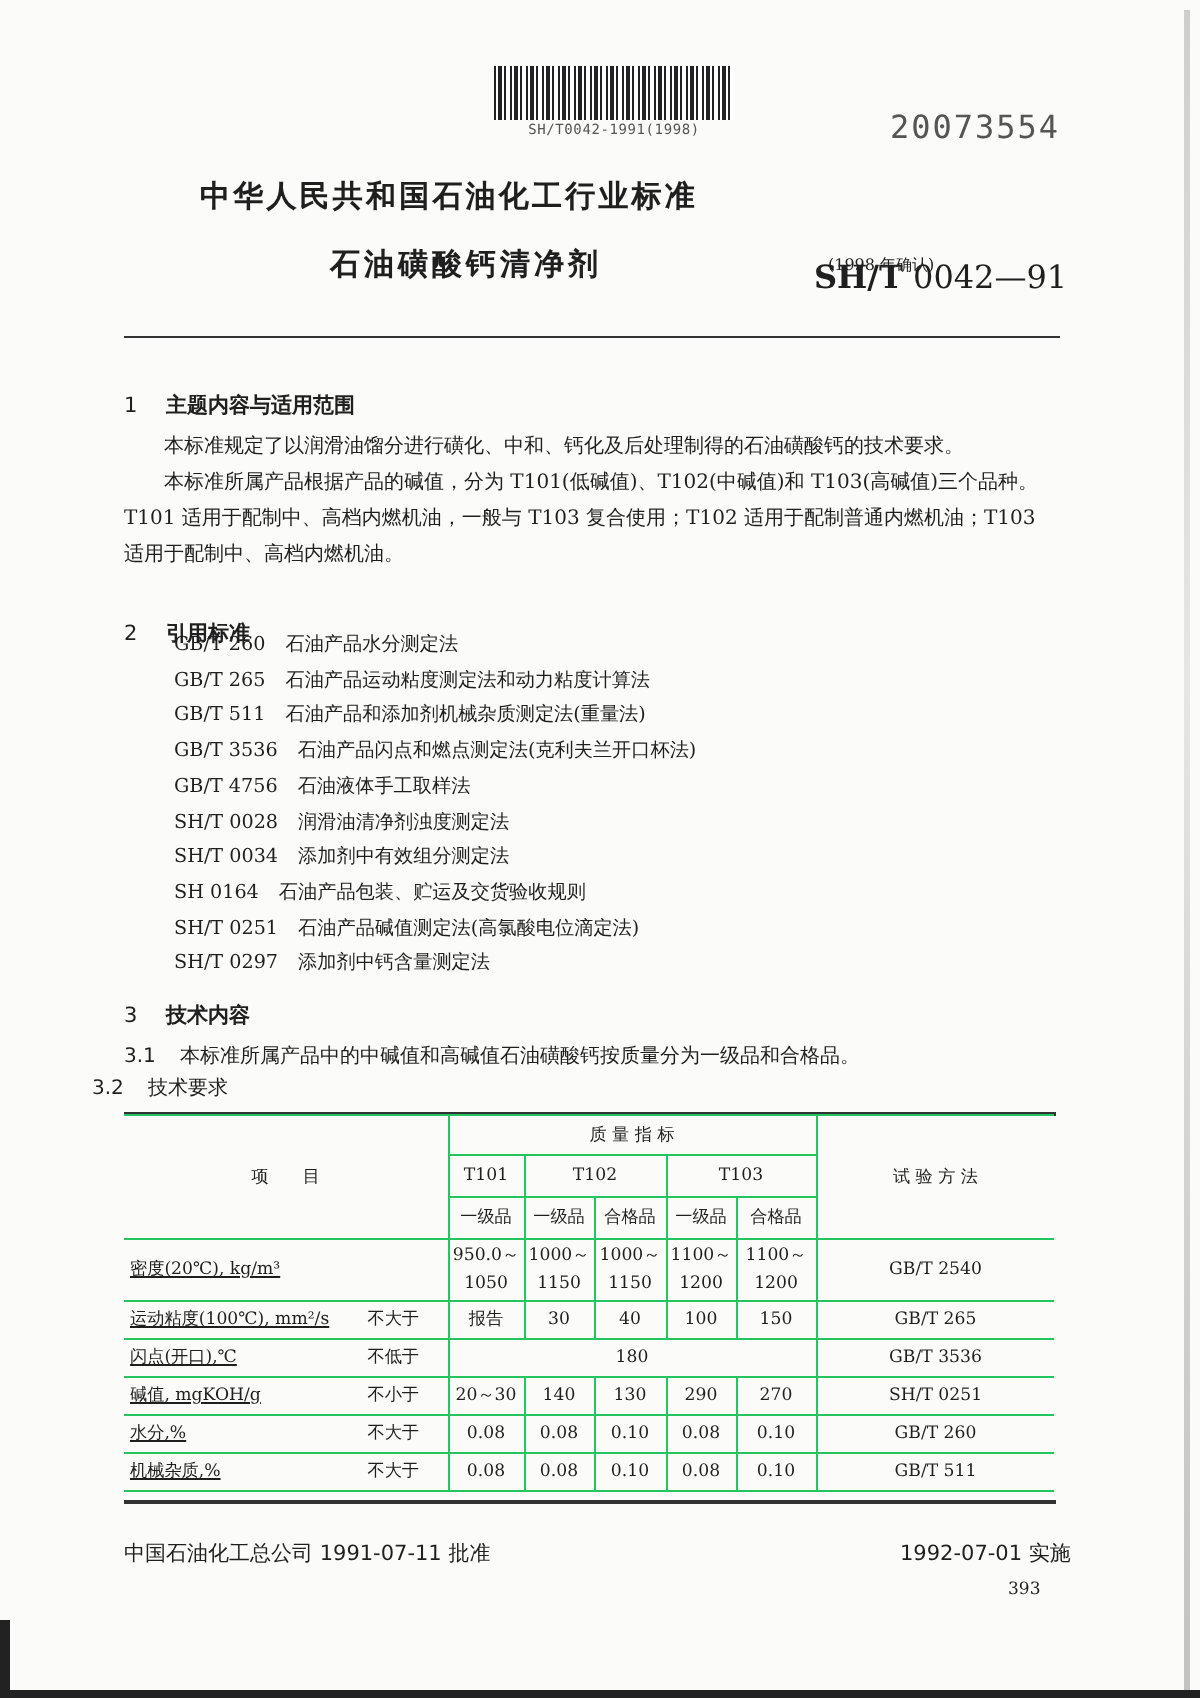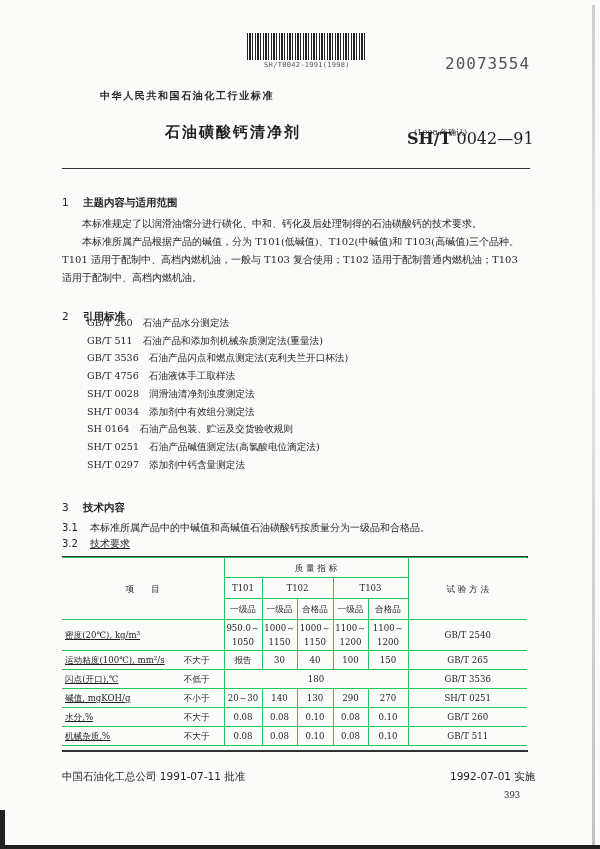--- a/index.html
+++ b/index.html
@@ -14,21 +14,21 @@
     left: 247px; top: 33px; width: 120px; height: 27px;
     background: repeating-linear-gradient(90deg,
       #222 0px, #222 1px, #fff 1px, #fff 2px, #222 2px, #222 4px, #fff 4px, #fff 5px,
       #222 5px, #222 6px, #fff 6px, #fff 8px);
   }
   .barcode-text { left: 247px; top: 61px; width: 120px; text-align: center;
     font-family: "DejaVu Sans Mono", "Liberation Mono", monospace; font-size: 7px; color: #555; letter-spacing: 0.3px; }
   .stamp-no { left: 445px; top: 54px; font-family: "DejaVu Sans Mono", "Liberation Mono", monospace;
     font-size: 16px; color: #555; letter-spacing: 1px; }
   .org-title { left: 100px; top: 89px; font-family: "DejaVu Sans", "Liberation Sans", sans-serif;
-    font-weight: bold; font-size: 10px; letter-spacing: 1.6px; }
+    font-weight: bold; font-size: 15px; letter-spacing: 1.6px; }
   .std-code { left: 407px; top: 109px; font-size: 16px; margin-top: 20px; }
   .std-code b { font-weight: bold; }
   .std-confirm { left: 414px; top: 127px; font-size: 8px; }
   .doc-title { left: 165px; top: 123px; font-family: "DejaVu Sans", "Liberation Sans", sans-serif;
     font-weight: bold; font-size: 15px; letter-spacing: 2px; }
   .hrule { left: 62px; height: 1px; background: #333; }
   .sec-head { font-family: "DejaVu Sans", "Liberation Sans", sans-serif; font-weight: bold; font-size: 10.5px; }
   .sec-head .num { display: inline-block; width: 21px; font-weight: normal; }
   .para { font-size: 10px; line-height: 18px; left: 62px; width: 470px; }
   .ref-list { left: 87px; top: 314px; font-size: 9.6px; line-height: 17.7px; }
@@ -69,37 +69,38 @@
   <div style="text-indent:20px;">本标准所属产品根据产品的碱值，分为 T101(低碱值)、T102(中碱值)和 T103(高碱值)三个品种。</div>
   <div>T101 适用于配制中、高档内燃机油，一般与 T103 复合使用；T102 适用于配制普通内燃机油；T103</div>
   <div>适用于配制中、高档内燃机油。</div>
 </div>
 
 <div class="abs sec-head" style="left:62px; top:290px;margin-top:20px;">
   <span class="num">2</span><span>引用标准</span>
 </div>
 <div class="abs ref-list">
   <div><span class="code">GB/T 260</span><span class="gap"></span><span>石油产品水分测定法</span></div>
+  <div><span class="code">GB/T 265</span><span class="gap"></span><span>石油产品运动粘度测定法和动力粘度计算法</span></div>
   <div><span class="code">GB/T 511</span><span class="gap"></span><span>石油产品和添加剂机械杂质测定法(重量法)</span></div>
   <div><span class="code">GB/T 3536</span><span class="gap"></span><span>石油产品闪点和燃点测定法(克利夫兰开口杯法)</span></div>
   <div><span class="code">GB/T 4756</span><span class="gap"></span><span>石油液体手工取样法</span></div>
   <div><span class="code">SH/T 0028</span><span class="gap"></span><span>润滑油清净剂浊度测定法</span></div>
   <div><span class="code">SH/T 0034</span><span class="gap"></span><span>添加剂中有效组分测定法</span></div>
   <div><span class="code">SH 0164</span><span class="gap"></span><span>石油产品包装、贮运及交货验收规则</span></div>
   <div><span class="code">SH/T 0251</span><span class="gap"></span><span>石油产品碱值测定法(高氯酸电位滴定法)</span></div>
   <div><span class="code">SH/T 0297</span><span class="gap"></span><span>添加剂中钙含量测定法</span></div>
 </div>
 
 <div class="abs sec-head" style="left:62px; top:501px;">
   <span class="num">3</span><span>技术内容</span>
 </div>
 <div class="abs sub" style="left:62px; top:521px;">
   <span class="num">3.1</span><span>本标准所属产品中的中碱值和高碱值石油磺酸钙按质量分为一级品和合格品。</span>
 </div>
-<div class="abs sub" style="left:62px; top:537px;text-decoration:underline;">
+<div class="abs sub" style="left:46px; top:537px;">
   <span class="num">3.2</span><span>技术要求</span>
 </div>
 <div class="abs hrule" style="top:556px; width:466px; height:1.5px;"></div>
 
 <table class="spec">
   <colgroup>
     <col style="width:162px">
       <col style="width:38px">
       <col style="width:35px">
       <col style="width:36px">

